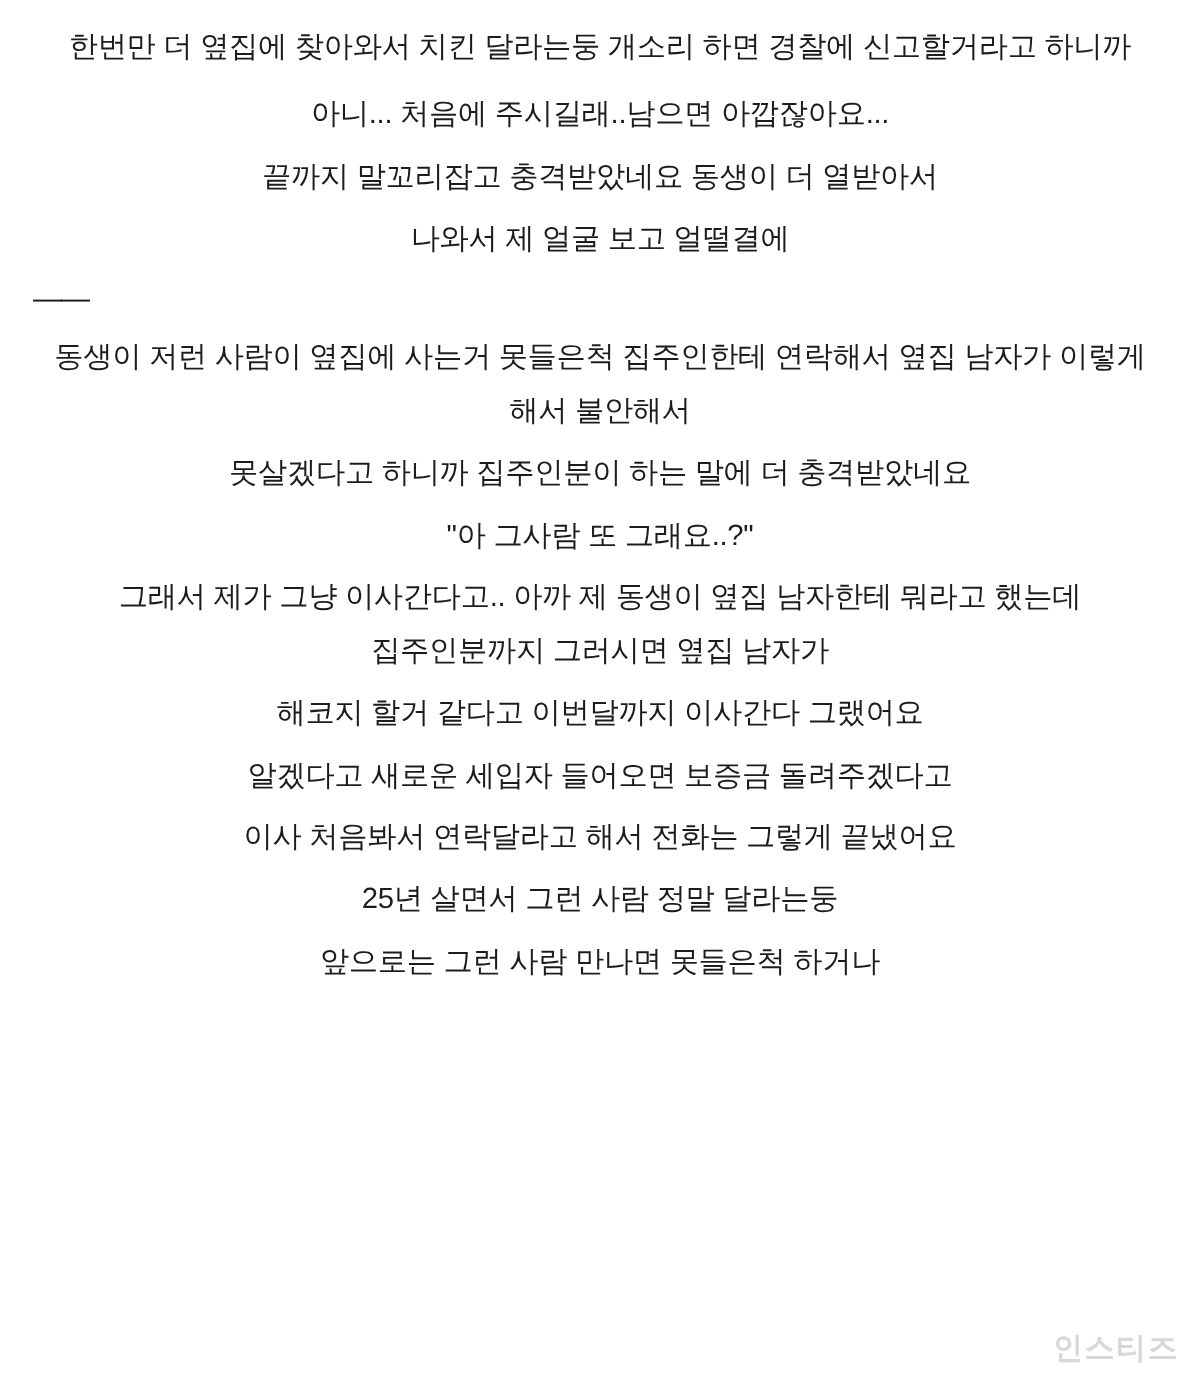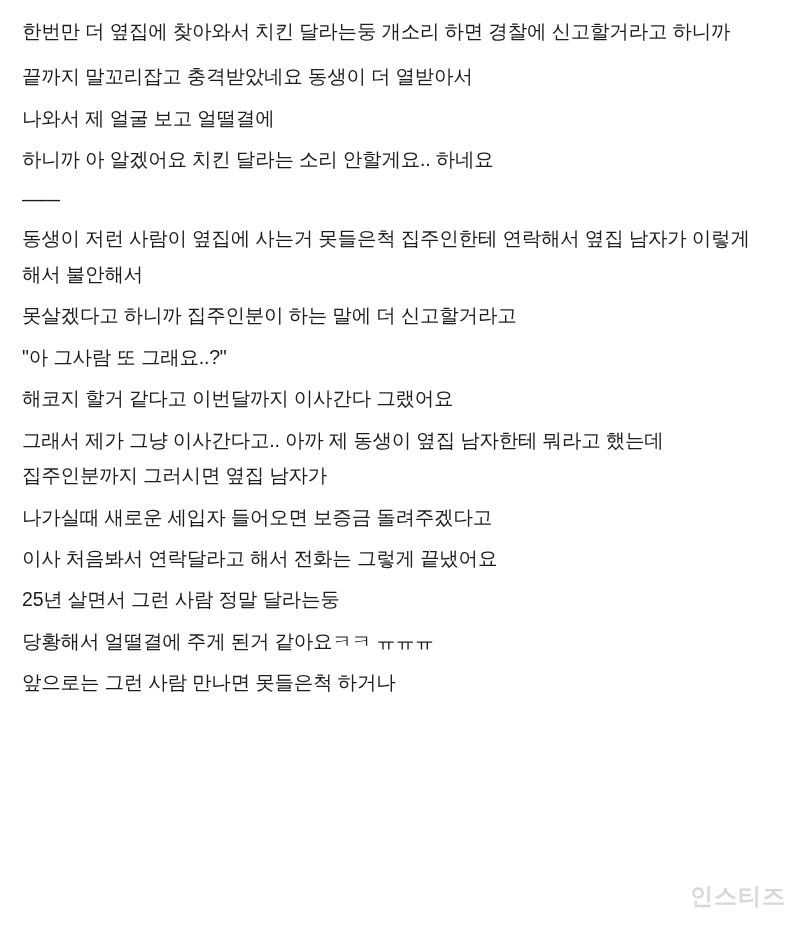--- a/index.html
+++ b/index.html
@@ -24,80 +24,80 @@
     padding: 14px 22px 10px 22px;
   }
   .para {
     font-size: 19.5px;
     line-height: 1.82;
     letter-spacing: -0.2px;
     color: #1c1c1c;
     white-space: pre-wrap;
     word-break: keep-all;
     margin: 0;
+    text-align: center;
   }
   .block {
     margin: 0 0 6px 0;
   }
   .divider-line {
     font-size: 19.5px;
     line-height: 1.6;
     color: #1c1c1c;
     letter-spacing: -1px;
     margin: 2px 0 6px 0;
   }
   .gap-sm { height: 4px; }
   .watermark {
     position: absolute;
     right: 14px;
     bottom: 16px;
-    font-size: 23px;
+    font-size: 20px;
     color: #d8d8d8;
     letter-spacing: 1px;
     font-weight: 700;
     user-select: none;
   }
 </style>
 </head>
 <body>
 
 <div class="page">
 
   <p class="para block">한번만 더 옆집에 찾아와서 치킨 달라는둥 개소리 하면 경찰에 신고할거라고 하니까</p>
   <div class="gap-sm"></div>
 
+  <p class="para block">아니... 처음에 주시길래..남으면 아깝잖아요...</p>
 
   <p class="para block">끝까지 말꼬리잡고 충격받았네요 동생이 더 열받아서</p>
 
   <p class="para block">나와서 제 얼굴 보고 얼떨결에</p>
 
-  <p class="para block">하니까 아 알겠어요 치킨 달라는 소리 안할게요.. 하네요</p>
 
   <div class="divider-line">——</div>
 
   <p class="para block">동생이 저런 사람이 옆집에 사는거 못들은척 집주인한테 연락해서 옆집 남자가 이렇게 해서 불안해서</p>
 
-  <p class="para block">못살겠다고 하니까 집주인분이 하는 말에 더 신고할거라고</p>
+  <p class="para block">못살겠다고 하니까 집주인분이 하는 말에 더 충격받았네요</p>
 
   <p class="para block">"아 그사람 또 그래요..?"</p>
 
 
+  <p class="para block">그래서 제가 그냥 이사간다고.. 아까 제 동생이 옆집 남자한테 뭐라고 했는데 집주인분까지 그러시면 옆집 남자가</p>
+
   <p class="para block">해코지 할거 같다고 이번달까지 이사간다 그랬어요</p>
 
-  <p class="para block">그래서 제가 그냥 이사간다고.. 아까 제 동생이 옆집 남자한테 뭐라고 했는데 집주인분까지 그러시면 옆집 남자가</p>
 
-
-  <p class="para block">나가실때 새로운 세입자 들어오면 보증금 돌려주겠다고</p>
+  <p class="para block">알겠다고 새로운 세입자 들어오면 보증금 돌려주겠다고</p>
 
   <p class="para block">이사 처음봐서 연락달라고 해서 전화는 그렇게 끝냈어요</p>
 
 
   <p class="para block">25년 살면서 그런 사람 정말 달라는둥</p>
 
-  <p class="para block">당황해서 얼떨결에 주게 된거 같아요ㅋㅋ ㅠㅠㅠ</p>
 
   <p class="para block">앞으로는 그런 사람 만나면 못들은척 하거나</p>
 
   <div class="watermark">
     <span>인스티즈</span>
   </div>
 
 </div>
 
 </body></html>

